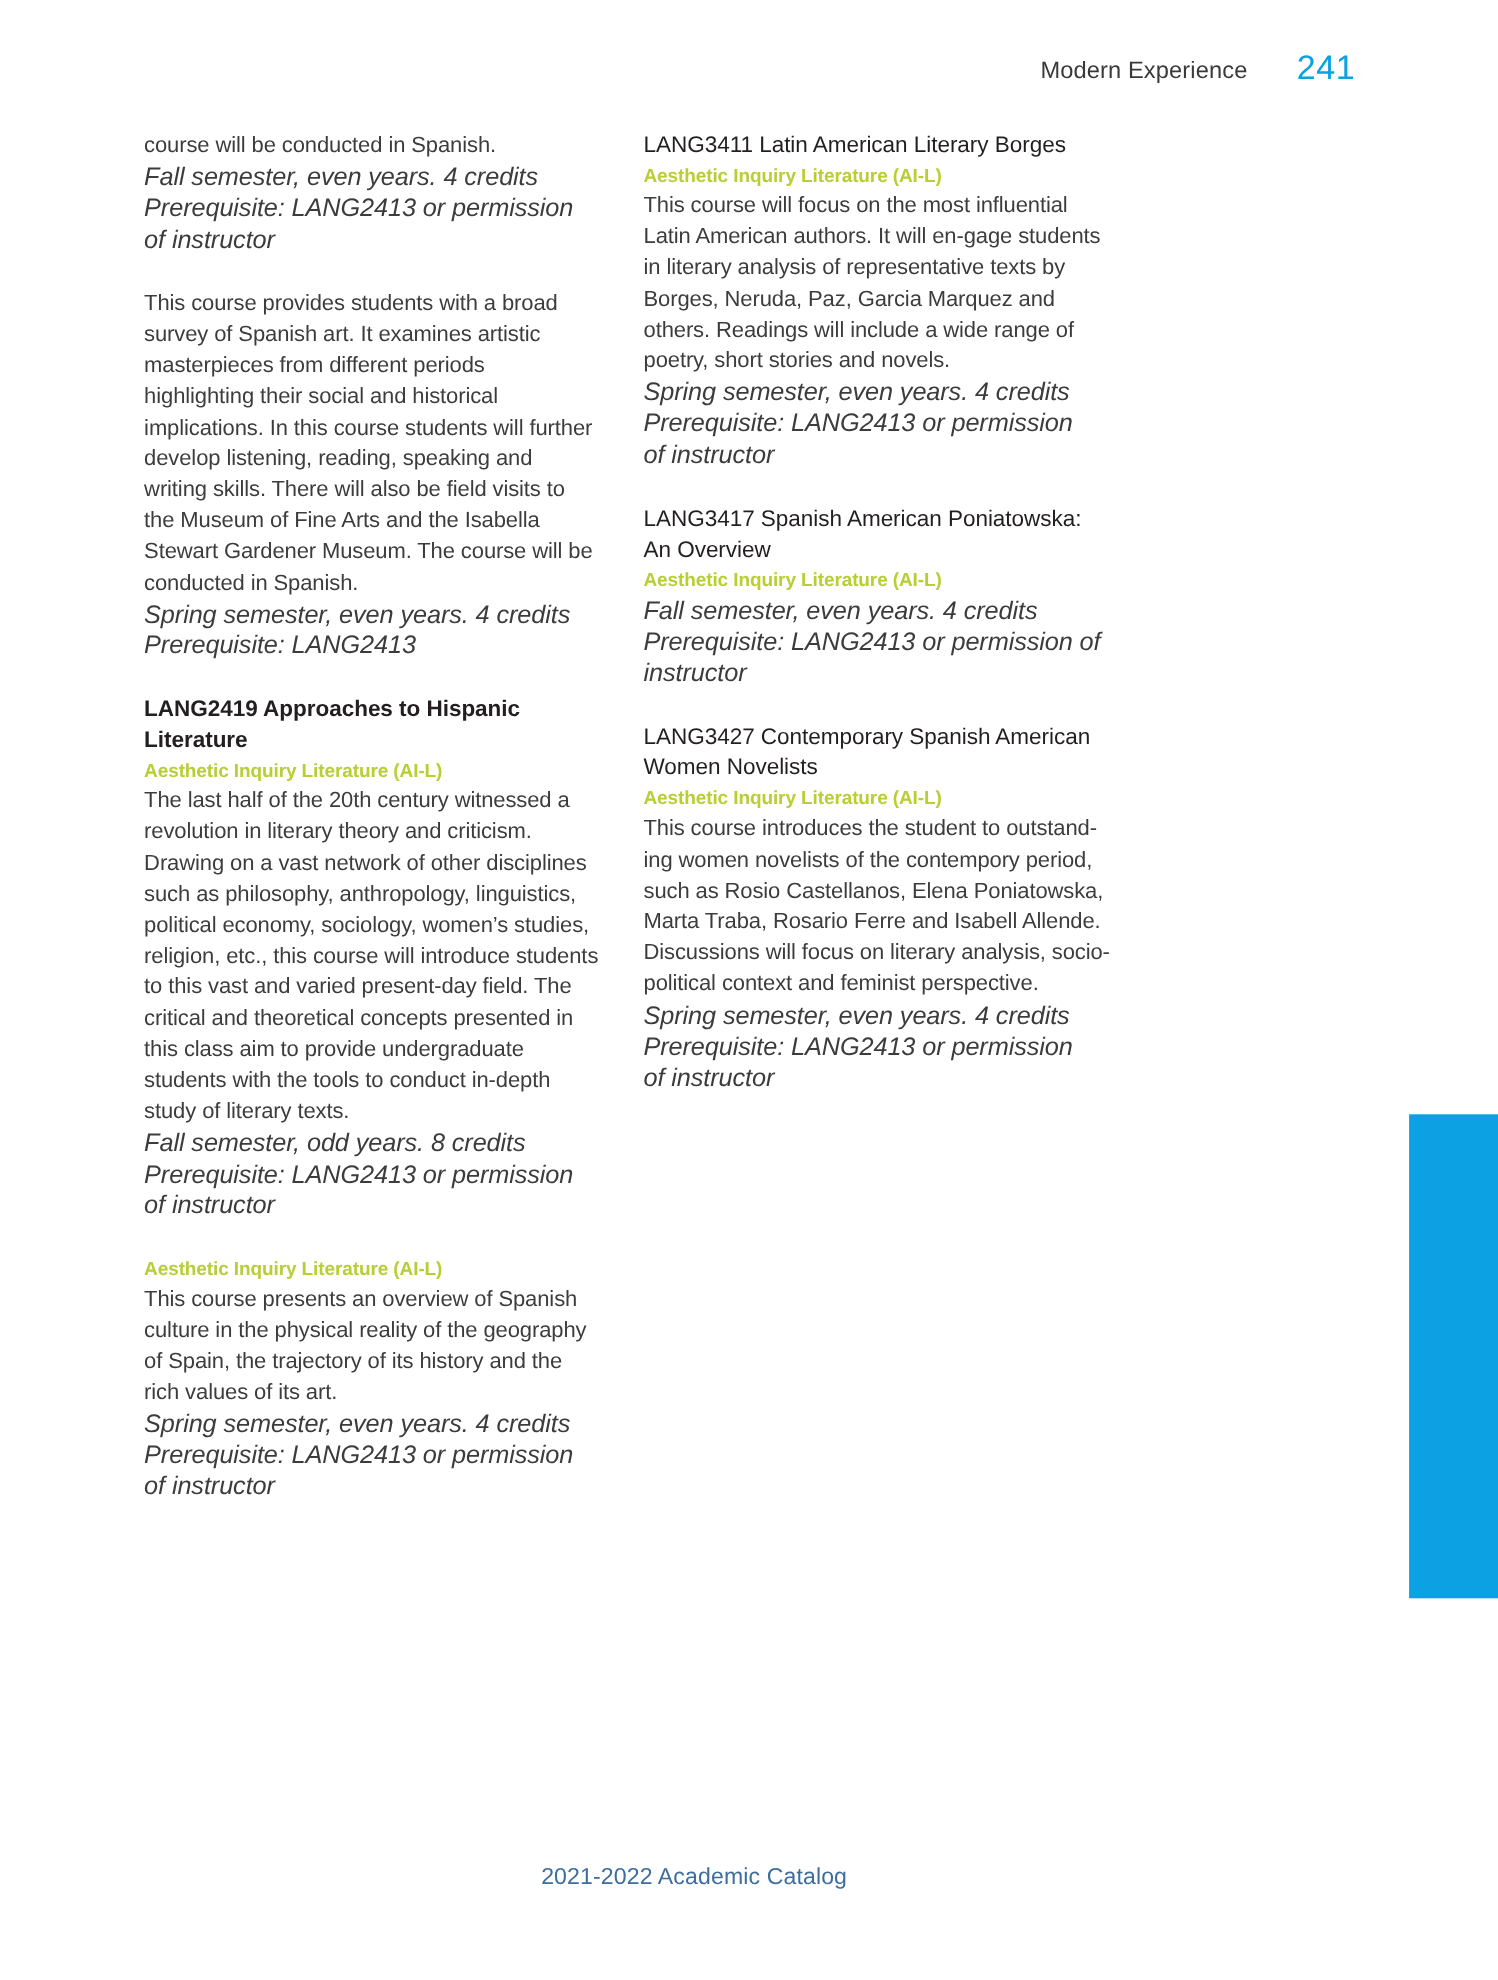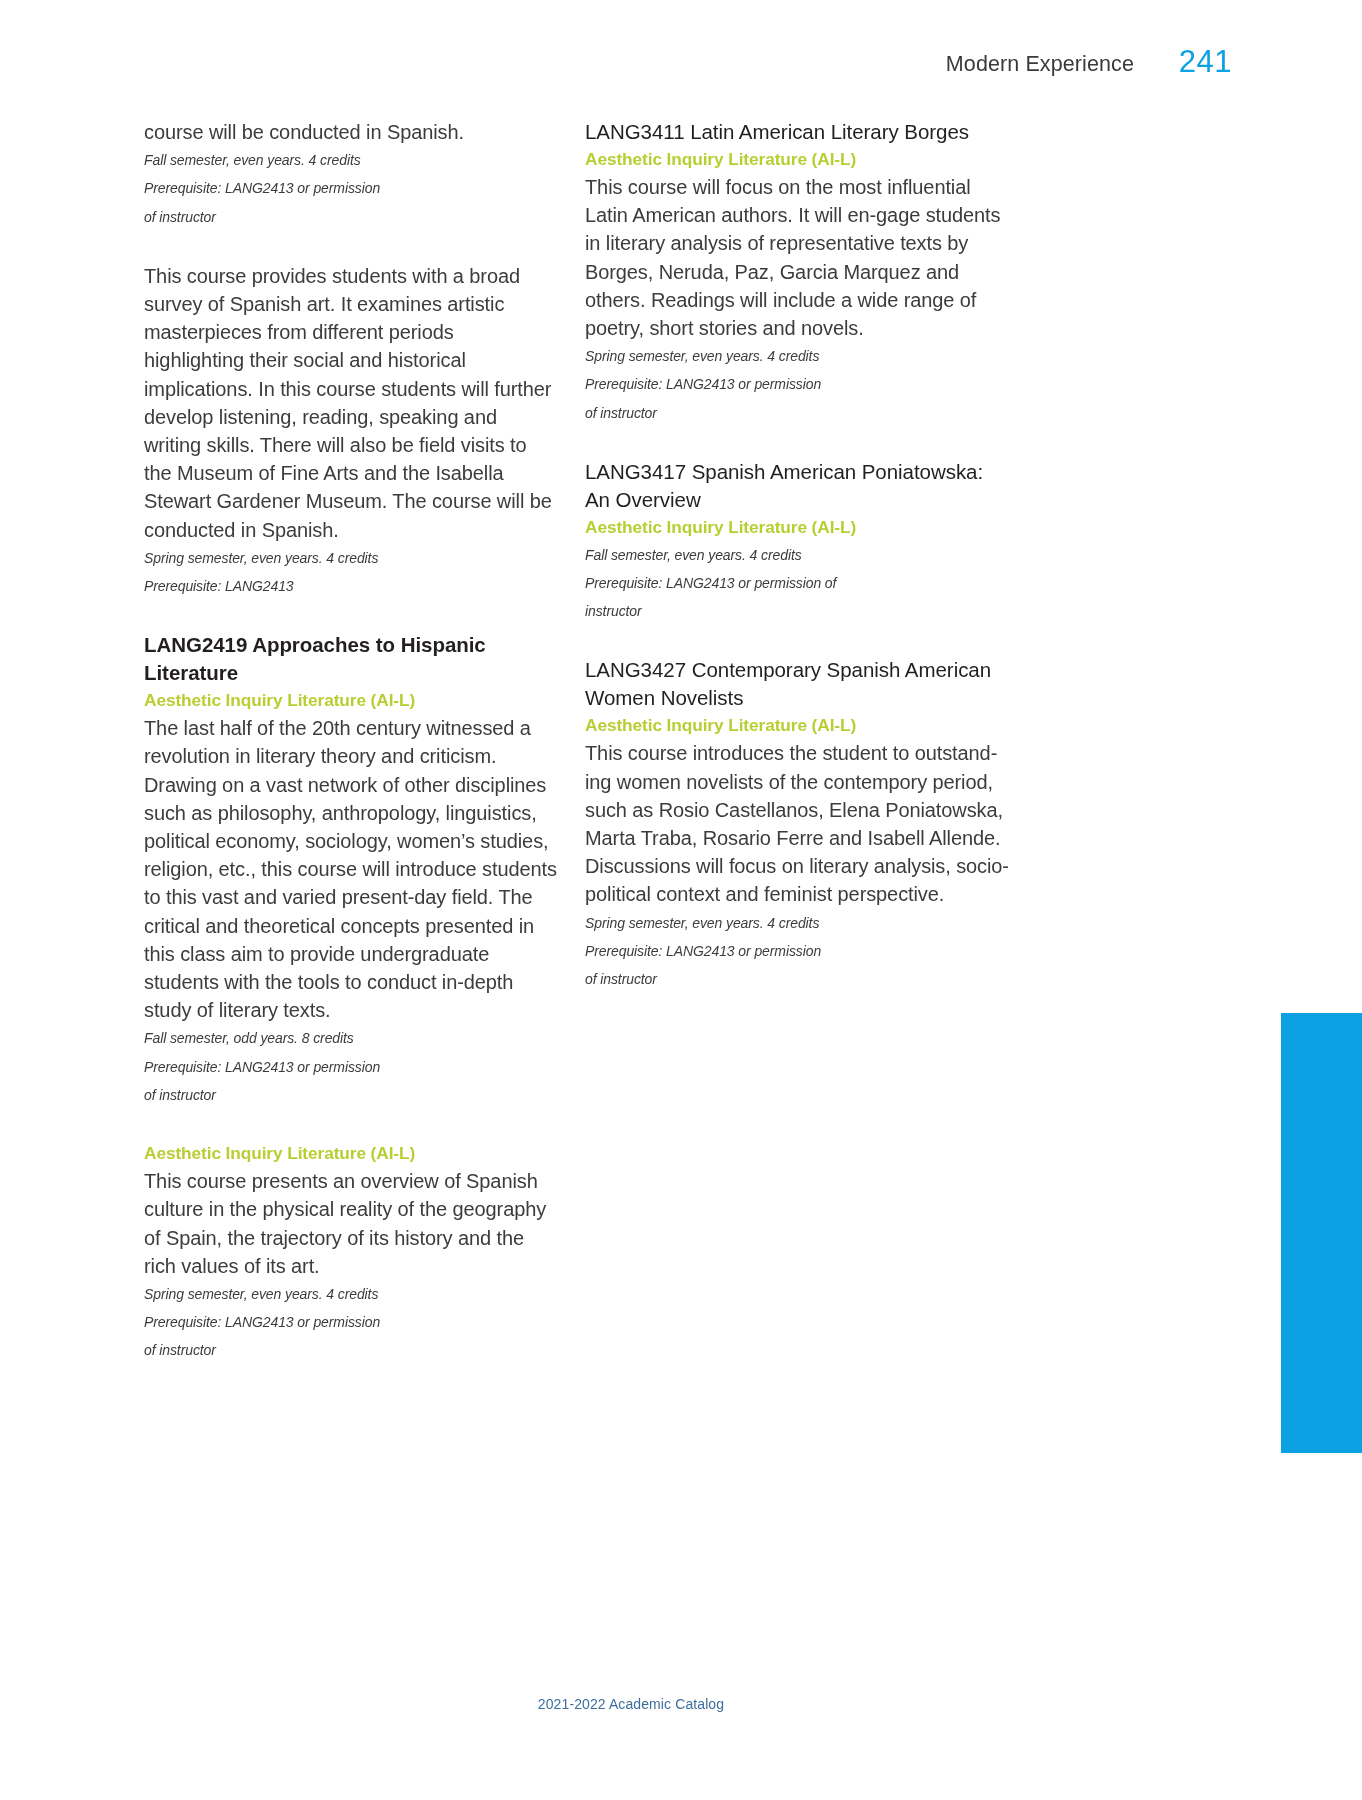--- a/index.html
+++ b/index.html
@@ -49,21 +49,21 @@
     position: absolute;
     top: 118px;
     left: 127px;
     width: 880px;
   }
   .col {
     position: absolute;
     top: 0;
     width: 415px;
   }
-  .col-left  { left: 17px; }
+  .col-left  { left: 4px; }
   .col-right { left: 458px; width: 425px; }
 
   .course {
     margin-bottom: 31px;
   }
   .course:last-child { margin-bottom: 0; }
 
   .course-title {
     font-size: 20.5px;
     line-height: 28px;
@@ -86,21 +86,21 @@
   .course-desc {
     font-size: 20px;
     line-height: 28.2px;
     font-weight: 400;
     color: #3c3c3c;
     margin: 0;
     letter-spacing: -0.1px;
   }
 
   .course-meta {
-    font-size: 14px;
+    font-size: 23px;
     line-height: 28.2px;
     font-style: italic;
     font-weight: 400;
     color: #3c3c3c;
     margin: 0;
     letter-spacing: -0.1px;
   }
 
   
   .continuation { margin-bottom: 31px; }
@@ -143,21 +143,21 @@
   
   .page-footer {
     position: absolute;
     left: 0;
     right: 0;
     top: 1695px;
     text-align: center;
   }
   .footer-text {
     display: inline-block;
-    font-size: 14px;
+    font-size: 21px;
     font-weight: 400;
     color: #3d6e9e;
     letter-spacing: 0.1px;
     margin-right: 100px;
     text-align: center;
   }
 </style>
 </head>
 <body>
 

